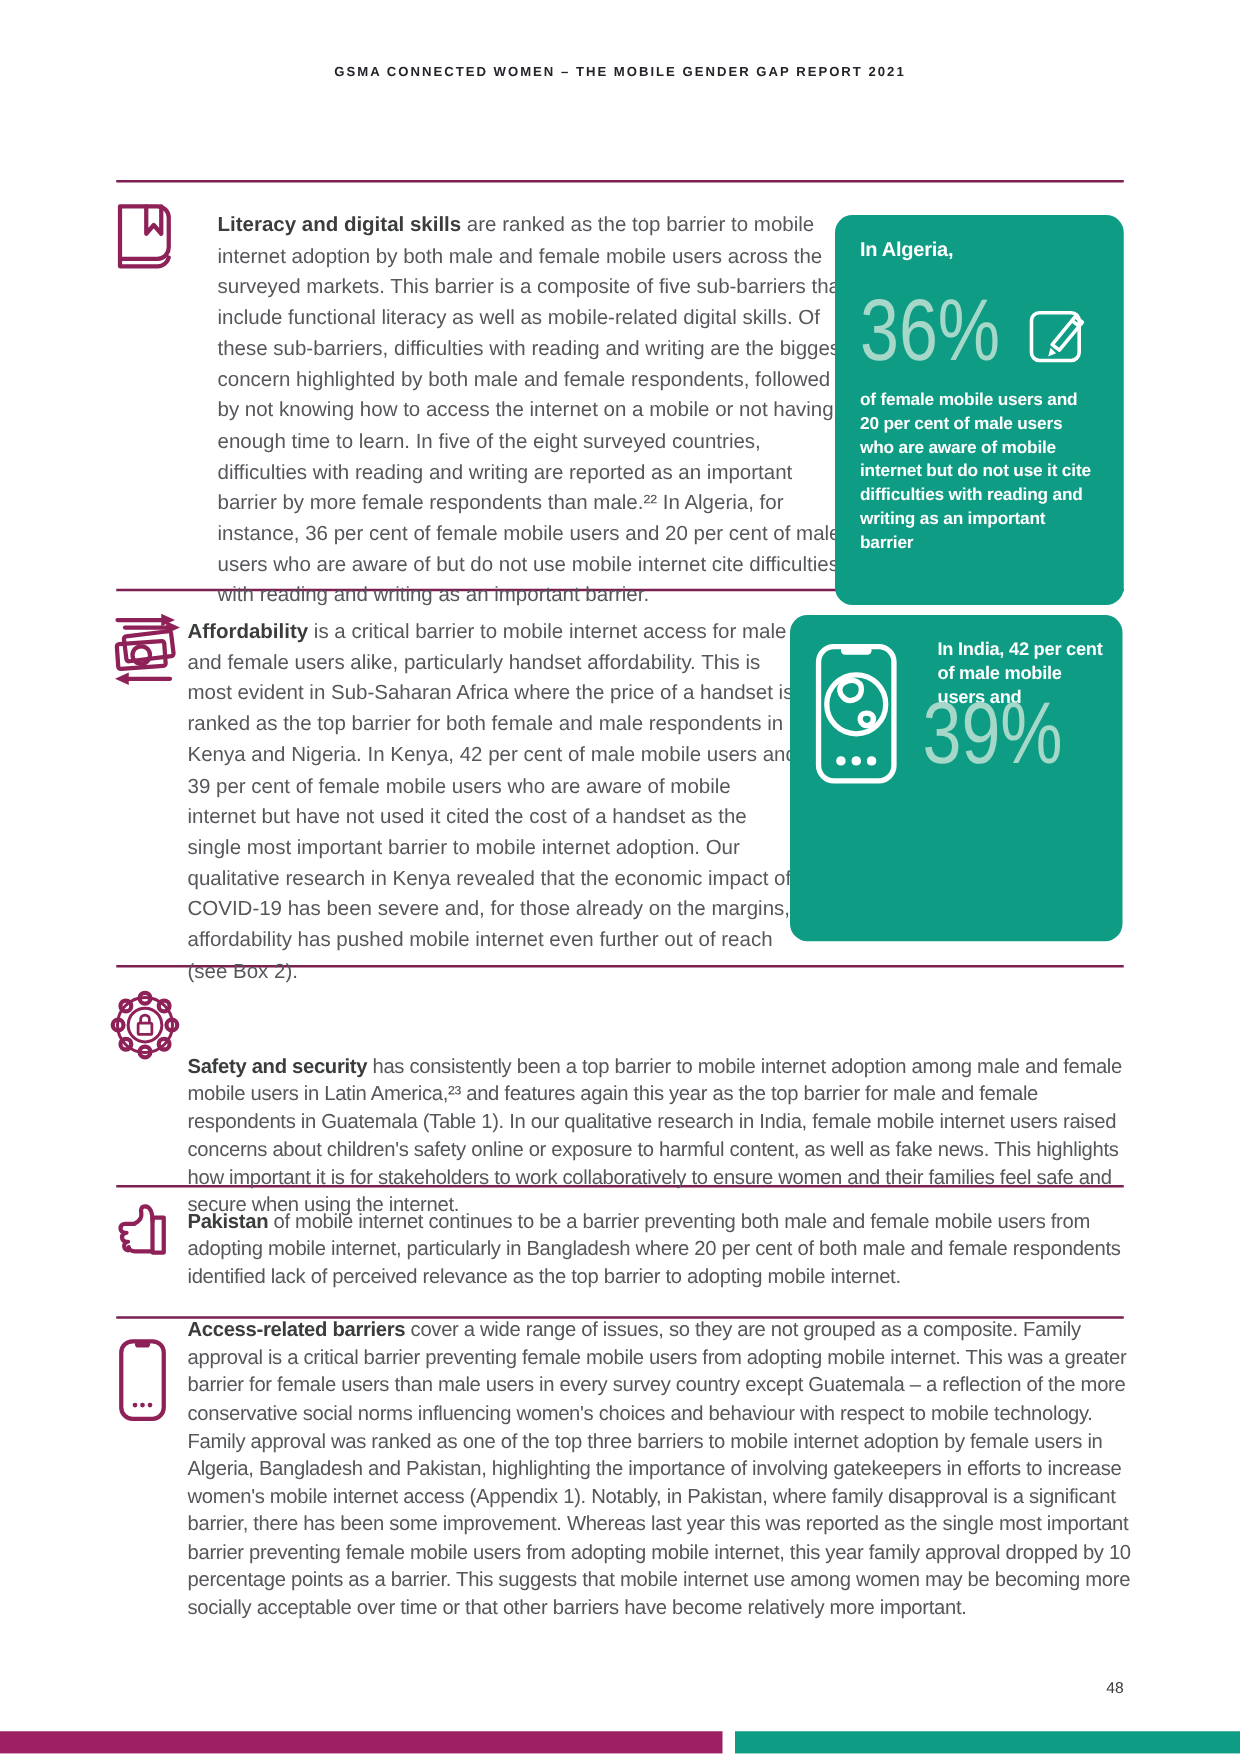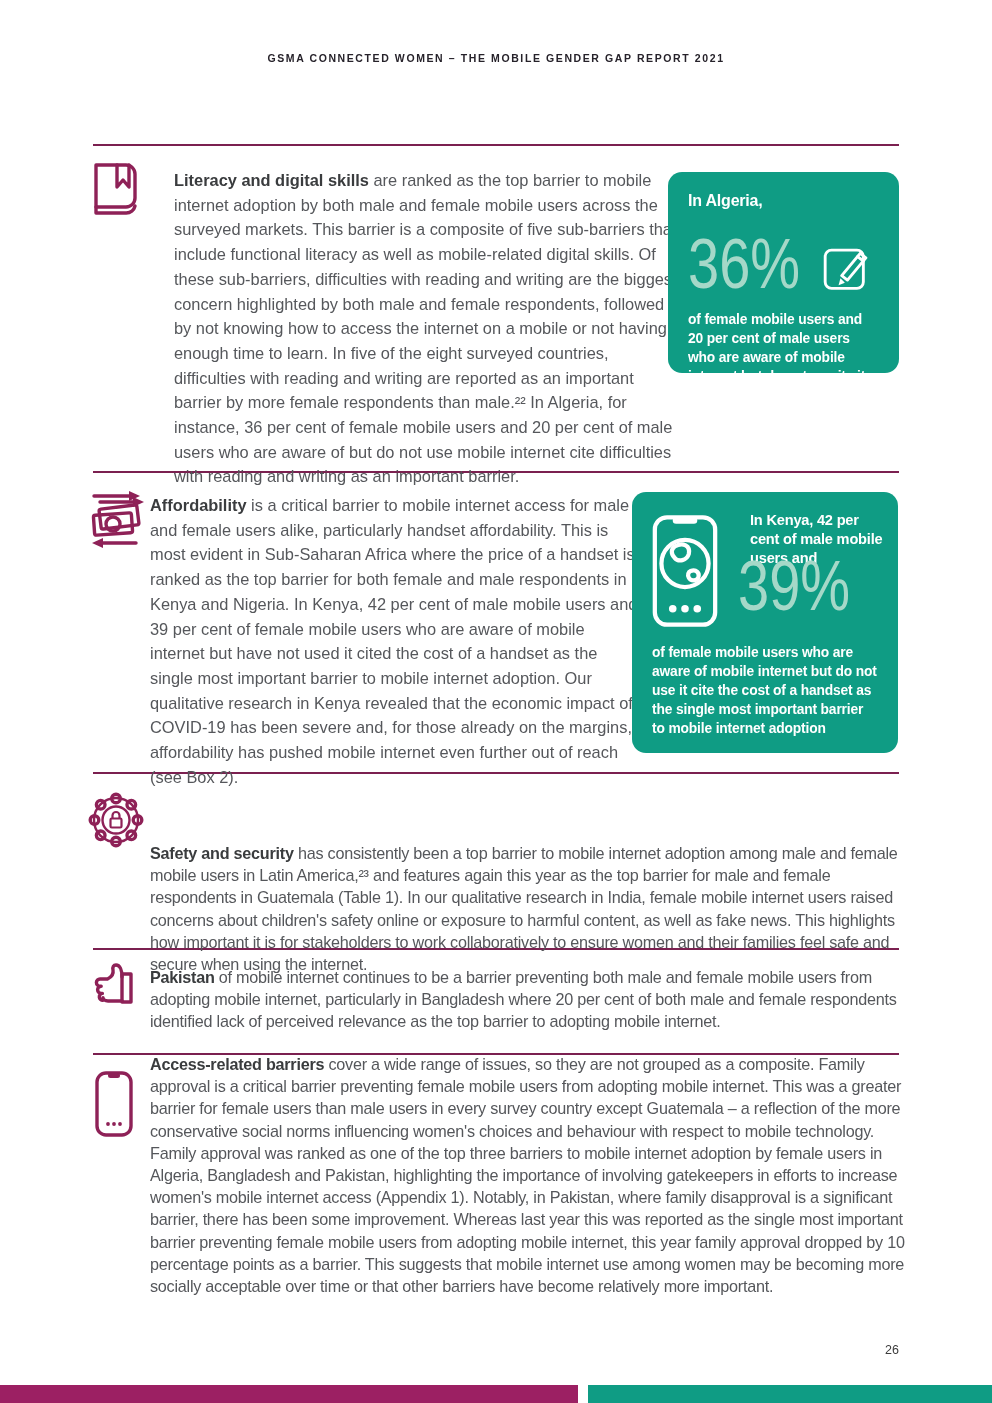--- a/index.html
+++ b/index.html
@@ -23,21 +23,21 @@
   .wtf { fill:#ffffff; stroke:none; }
 
   .body-text { position:absolute; color:#55575b; }
   .bt-wide { font-size:16.4px; line-height:24.7px; }
   .bt-narrow { font-size:16.2px; line-height:22.2px; letter-spacing:-0.25px; }
   .lead { font-weight:700; color:#3a3c3e; }
 
   .callout {
     position:absolute; background:#0f9c84; border-radius:14px; color:#ffffff;
   }
-  .co-algeria { left:668px; top:172px; width:231px; height:201px; padding:20px 20px; }
+  .co-algeria { left:668px; top:172px; width:231px; height:312px; padding:20px 20px; }
   .co-kenya   { left:632px; top:492px; width:266px; height:261px; padding:17px 20px; }
   .co-intro { font-size:16px; font-weight:700; letter-spacing:-0.2px; }
   .stat {
     font-size:70px; line-height:0.95; font-weight:400; color:#a5d8c8;
     transform:scaleX(0.8); transform-origin:left top; white-space:nowrap;
   }
   .co-para { font-size:13.8px; line-height:19px; font-weight:700; letter-spacing:-0.15px; }
   .alg-row { display:flex; align-items:center; margin-top:8px; height:92px; }
   .alg-row .icon { position:relative; left:-6px; top:4px; width:76px; height:76px; }
   .ken-top { position:relative; height:130px; }
@@ -116,24 +116,23 @@
           <rect class="wt" x="3" y="3" width="64" height="114" rx="13"></rect>
           <rect class="wtf" x="22" y="3" width="26" height="7" rx="3.5"></rect>
           <circle class="wt" cx="35" cy="52" r="25"></circle>
           <path class="wt" d="M24 34 c9 -5 17 -1 15 8 c-2 7 -11 9 -15 4 c-4 -4 -4 -9 0 -12 z"></path>
           <path class="wt" d="M41 60 c6 -2 10 2 8 7 c-2 4 -8 4 -10 0 c-1.5 -3 -0.5 -6 2 -7 z"></path>
           <circle class="wtf" cx="22" cy="100" r="4"></circle>
           <circle class="wtf" cx="35" cy="100" r="4"></circle>
           <circle class="wtf" cx="48" cy="100" r="4"></circle>
         </svg>
       </div>
-      <div class="ken-intro"><b>In Kenya,</b><span> 42 per cent of male mobile users and</span></div>
+      <div class="ken-intro"><b>In India,</b><span> 42 per cent of male mobile users and</span></div>
       <div class="stat ken-stat">39%</div>
     </div>
-    <div class="co-para ken-para">of female mobile users who are aware of mobile internet but do not use it cite the cost of a handset as the single most important barrier to mobile internet adoption</div>
   </div>
 
   <div class="icon" style="left:88px;top:792px;width:56px;height:56px;">
     <svg viewBox="0 0 56 56">
       <circle cx="28" cy="28" r="22" stroke="#8e2157" stroke-width="2.4" fill="none"></circle>
       <circle cx="28" cy="6.5" r="4.3" class="mg" stroke-width="2.4" fill="#ffffff"></circle>
       <circle cx="43.3" cy="12.7" r="4.3" class="mg" stroke-width="2.4" fill="#ffffff"></circle>
       <circle cx="49.5" cy="28" r="4.3" class="mg" stroke-width="2.4" fill="#ffffff"></circle>
       <circle cx="43.3" cy="43.3" r="4.3" class="mg" stroke-width="2.4" fill="#ffffff"></circle>
       <circle cx="28" cy="49.5" r="4.3" class="mg" stroke-width="2.4" fill="#ffffff"></circle>
@@ -165,18 +164,18 @@
       <rect class="mgf" x="14" y="3" width="12" height="5" rx="2.5"></rect>
       <circle class="mgf" cx="14" cy="54" r="1.9"></circle>
       <circle class="mgf" cx="20" cy="54" r="1.9"></circle>
       <circle class="mgf" cx="26" cy="54" r="1.9"></circle>
     </svg>
   </div>
   <div class="body-text bt-narrow" style="left:150px;top:1053px;width:768px;">
     <span class="lead">Access-related barriers</span><span> cover a wide range of issues, so they are not grouped as a composite. Family approval is a critical barrier preventing female mobile users from adopting mobile internet. This was a greater barrier for female users than male users in every survey country except Guatemala – a reflection of the more conservative social norms influencing women's choices and behaviour with respect to mobile technology. Family approval was ranked as one of the top three barriers to mobile internet adoption by female users in Algeria, Bangladesh and Pakistan, highlighting the importance of involving gatekeepers in efforts to increase women's mobile internet access (Appendix 1). Notably, in Pakistan, where family disapproval is a significant barrier, there has been some improvement. Whereas last year this was reported as the single most important barrier preventing female mobile users from adopting mobile internet, this year family approval dropped by 10 percentage points as a barrier. This suggests that mobile internet use among women may be becoming more socially acceptable over time or that other barriers have become relatively more important.</span>
   </div>
 
-  <div class="page-number">26</div>
+  <div class="page-number">48</div>
 
   <div class="footer-bar fb-magenta"></div>
   <div class="footer-bar fb-teal"></div>
 
 </div>
 
 </body></html>

